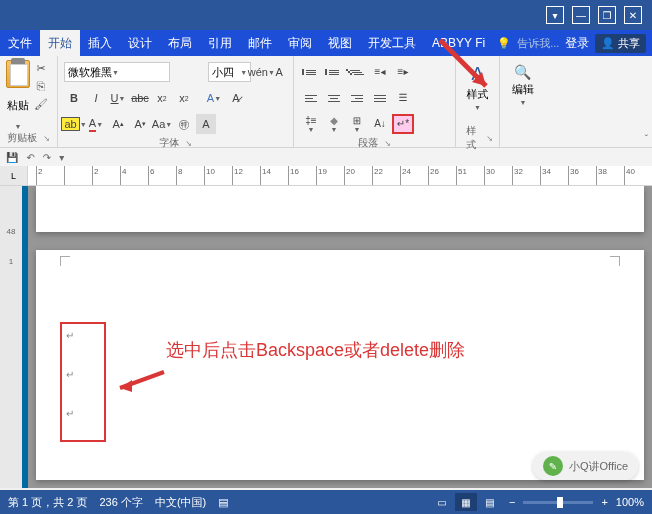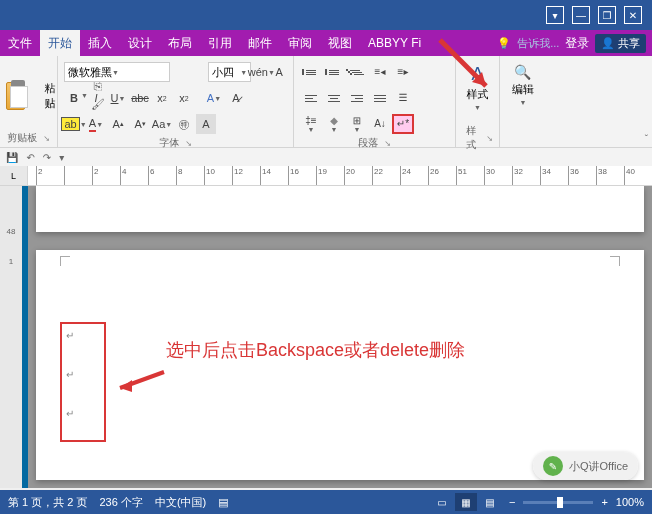--- a/index.html
+++ b/index.html
@@ -2,34 +2,34 @@
 <html><head>
 <meta charset="utf-8">
 <style>
 *{margin:0;padding:0;box-sizing:border-box;font-family:"Microsoft YaHei",sans-serif;}
 body{width:652px;height:514px;background:#f0f0f0;position:relative;overflow:hidden;}
 .titlebar{height:30px;background:#2b579a;color:#fff;display:flex;align-items:center;}
 .title-spacer{flex:1;}
 .title-text{font-size:12px;text-align:center;padding-right:40px;}
 .win-controls{display:flex;gap:8px;padding-right:10px;}
 .win-btn{width:18px;height:18px;border:1px solid #fff;display:flex;align-items:center;justify-content:center;font-size:10px;cursor:pointer;}
-.menubar{height:26px;background:#a21caf;display:flex;align-items:stretch;font-size:12px;color:#fff;}
+.menubar{height:26px;background:#1d4ed8;display:flex;align-items:stretch;font-size:12px;color:#fff;}
 .menu-item{padding:0 8px;display:flex;align-items:center;cursor:pointer;}
 .menu-item.active{background:#f3f3f3;color:#2b579a;}
 .menu-right{margin-left:auto;display:flex;align-items:center;gap:6px;padding-right:6px;}
 .lightbulb{color:#f5d060;font-size:11px;}
 .tell-me{color:#a9c1e0;font-size:11px;}
 .share-btn{background:#1e3f73;padding:2px 6px;border-radius:2px;font-size:11px;display:flex;align-items:center;gap:3px;}
 .ribbon{height:92px;background:#f3f3f3;border-bottom:1px solid #d4d4d4;display:flex;position:relative;}
 .ribbon-group{border-right:1px solid #d4d4d4;padding:4px 6px 2px;display:flex;flex-direction:column;}
 .group-content{flex:1;display:flex;}
 .group-label{font-size:10px;color:#666;text-align:center;height:14px;display:flex;align-items:center;justify-content:center;gap:6px;}
 .dlg-launcher{font-size:8px;color:#888;cursor:pointer;}
 .clipboard-group{width:58px;}
-.paste-btn{display:flex;flex-direction:row;align-items:center;gap:20px;cursor:pointer;}
+.paste-btn{display:flex;flex-direction:column;align-items:center;gap:10px;cursor:pointer;}
 .paste-icon{width:24px;height:28px;background:linear-gradient(#f5c56c,#e8a838);border:1px solid #c88820;border-radius:2px;position:relative;}
 .paste-icon::before{content:"";position:absolute;top:-3px;left:4px;width:14px;height:6px;background:#888;border-radius:2px 2px 0 0;}
 .paste-icon::after{content:"";position:absolute;top:3px;left:3px;width:16px;height:20px;background:#fff;border:1px solid #ccc;}
 .paste-text{font-size:11px;}
 .clip-side{display:flex;flex-direction:column;gap:4px;padding:2px;margin-left:auto;}
 .clip-ico{width:16px;height:14px;font-size:11px;color:#555;cursor:pointer;text-align:center;}
 .font-group{width:236px;}
 .font-row{display:flex;align-items:center;gap:2px;height:24px;}
 .font-sel{border:1px solid #ccc;background:#fff;height:20px;font-size:11px;padding:0 3px;display:flex;align-items:center;}
 .font-name{width:108px;}
@@ -105,20 +105,21 @@
 <div class="menubar">
   <div class="menu-item">文件</div>
   <div class="menu-item active">开始</div>
   <div class="menu-item">插入</div>
   <div class="menu-item">设计</div>
   <div class="menu-item">布局</div>
   <div class="menu-item">引用</div>
   <div class="menu-item">邮件</div>
   <div class="menu-item">审阅</div>
   <div class="menu-item">视图</div>
+  <div class="menu-item">开发工具</div>
   <div class="menu-item">ABBYY Fi</div>
   <div class="menu-right">
     <span class="lightbulb">💡</span>
     <span class="tell-me">告诉我...</span>
     <span>登录</span>
     <span class="share-btn">
         <span>👤</span>
         <span>共享</span>
       </span>
   </div>

